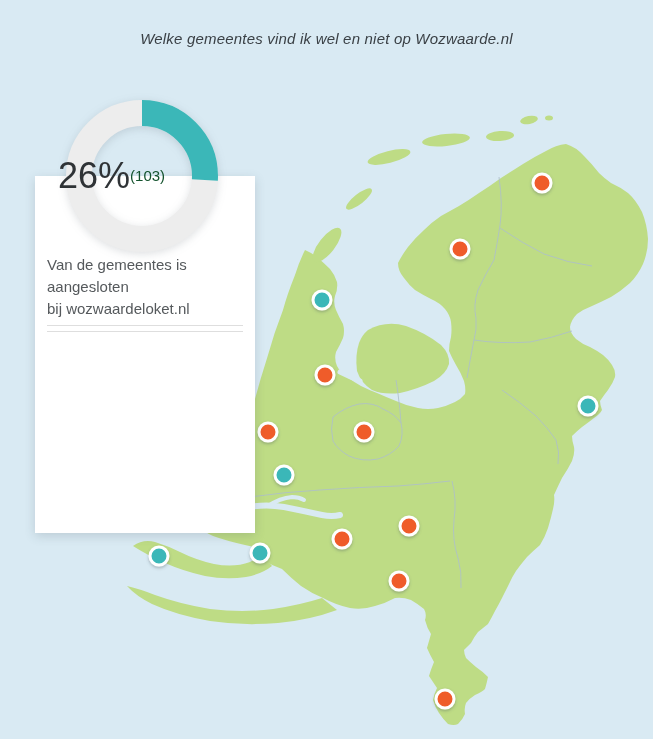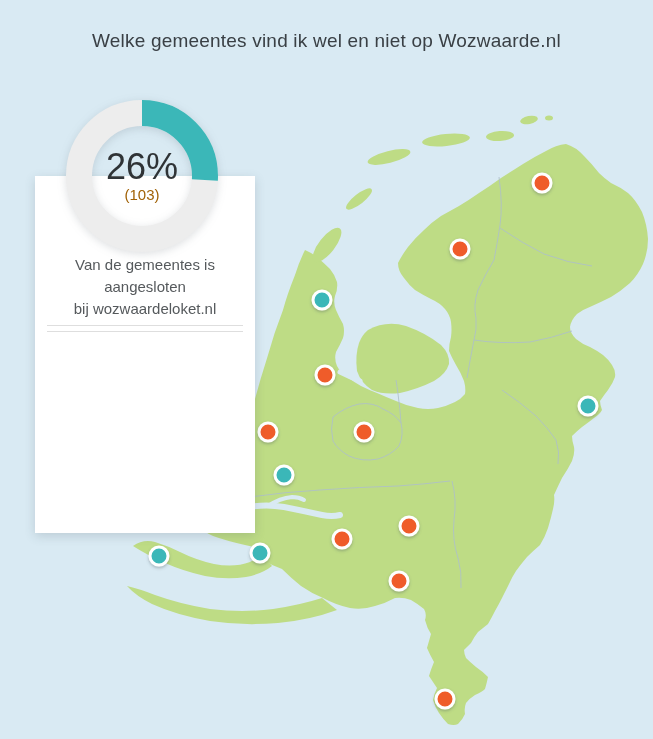--- a/index.html
+++ b/index.html
@@ -7,44 +7,44 @@
     --water:#d9eaf3; --card-bg:#ffffff; --text:#55595c; --title-text:#3a4045;
     --donut-track:#ededed; --accent-teal:#3bb7b8; --accent-orange:#ef5b2b;
     --divider:#dedede;
   }
   html,body{margin:0;padding:0;}
   body{background:var(--background);font-family:"Liberation Sans","DejaVu Sans",sans-serif;}
   .stage{position:relative;width:653px;height:739px;background:var(--background);overflow:hidden;}
 
   .page-title{
     position:absolute;top:30px;left:0;width:653px;text-align:center;
-    font-size:19px;color:var(--title-text);letter-spacing:.2px;z-index:3;
+    font-size:15px;color:var(--title-text);letter-spacing:.2px;z-index:3;font-style:italic;
   }
 
   .map-svg{position:absolute;left:0;top:0;width:653px;height:739px;z-index:1;}
 
   .info-card{
     position:absolute;left:35px;top:176px;width:220px;height:357px;box-sizing:border-box;
     background:var(--card-bg);box-shadow:0 3px 10px rgba(70,85,95,.20);
     z-index:4;padding-top:78px;
   }
   .card-block{
-    width:196px;margin:0 auto;text-align:center;color:var(--text);
+    width:196px;margin:0 auto;color:var(--text);
     font-size:15px;line-height:22px;white-space:pre-line;
   }
   .card-divider{border:none;border-top:1px solid var(--divider);margin:5px 12px;}
 
   .donut-wrap{position:absolute;left:58px;top:92px;width:168px;height:168px;z-index:5;}
   .donut-wrap svg{position:absolute;left:0;top:0;filter:drop-shadow(0 2px 4px rgba(70,85,95,.18));}
   .donut-center{
     position:absolute;left:0;top:0;width:168px;height:168px;
-    display:flex;flex-direction:column;align-items:center;justify-content:center;
+    display:flex;flex-direction:row;align-items:center;
   }
   .donut-percent{font-size:36px;color:#2f3336;line-height:38px;}
-  .donut-count{font-size:15px;color:#a16207;line-height:18px;}
+  .donut-count{font-size:15px;color:#14532d;line-height:18px;}
 
   .marker{stroke:#ffffff;stroke-width:3px;}
 </style>
 </head>
 <body>
 
 <div class="stage">
 
   <div class="page-title">Welke gemeentes vind ik wel en niet op Wozwaarde.nl</div>
 

